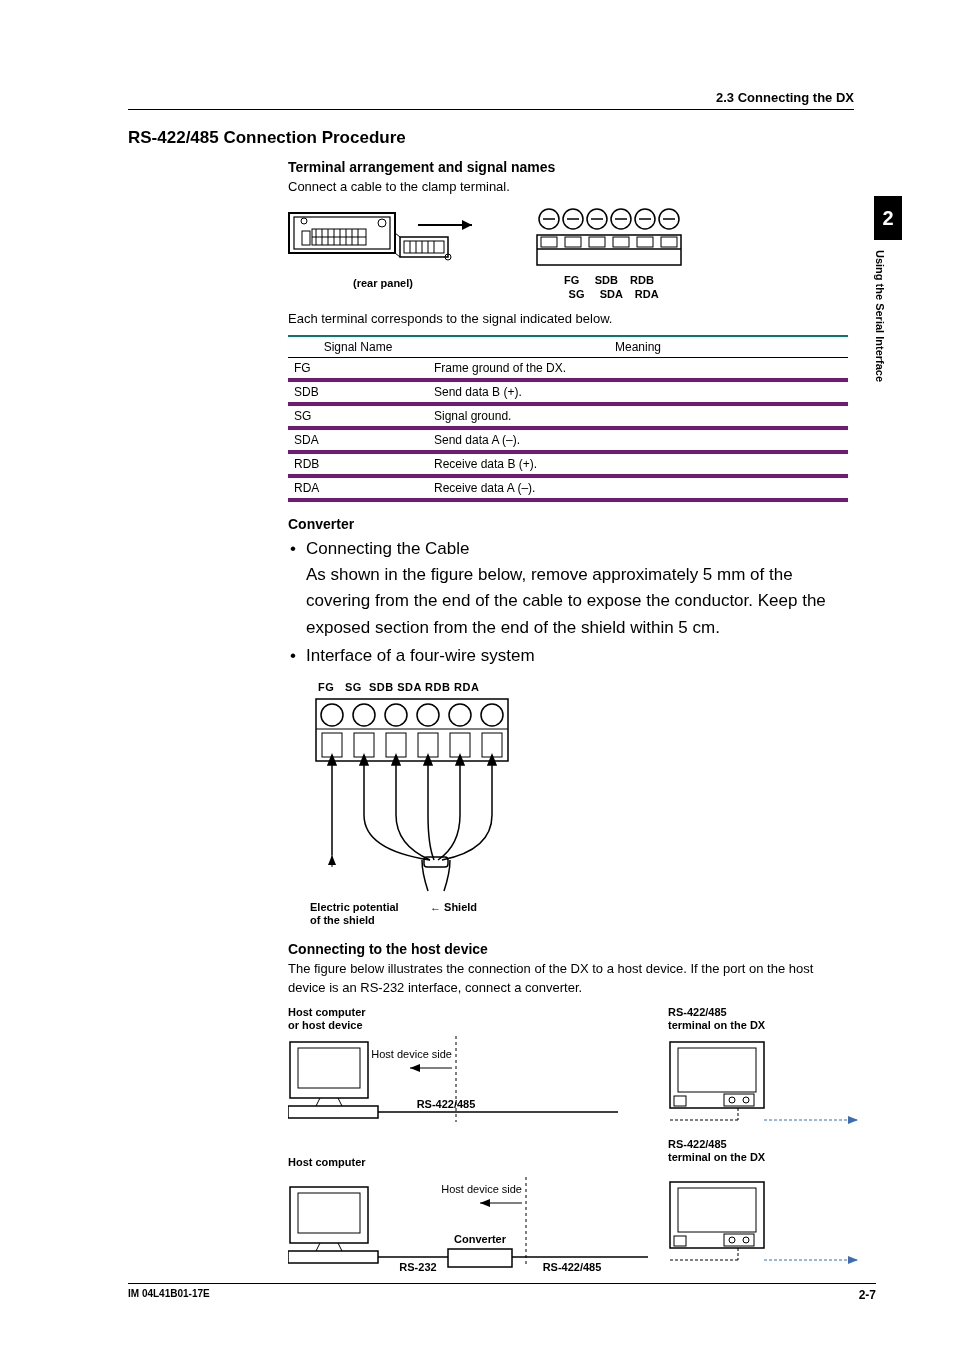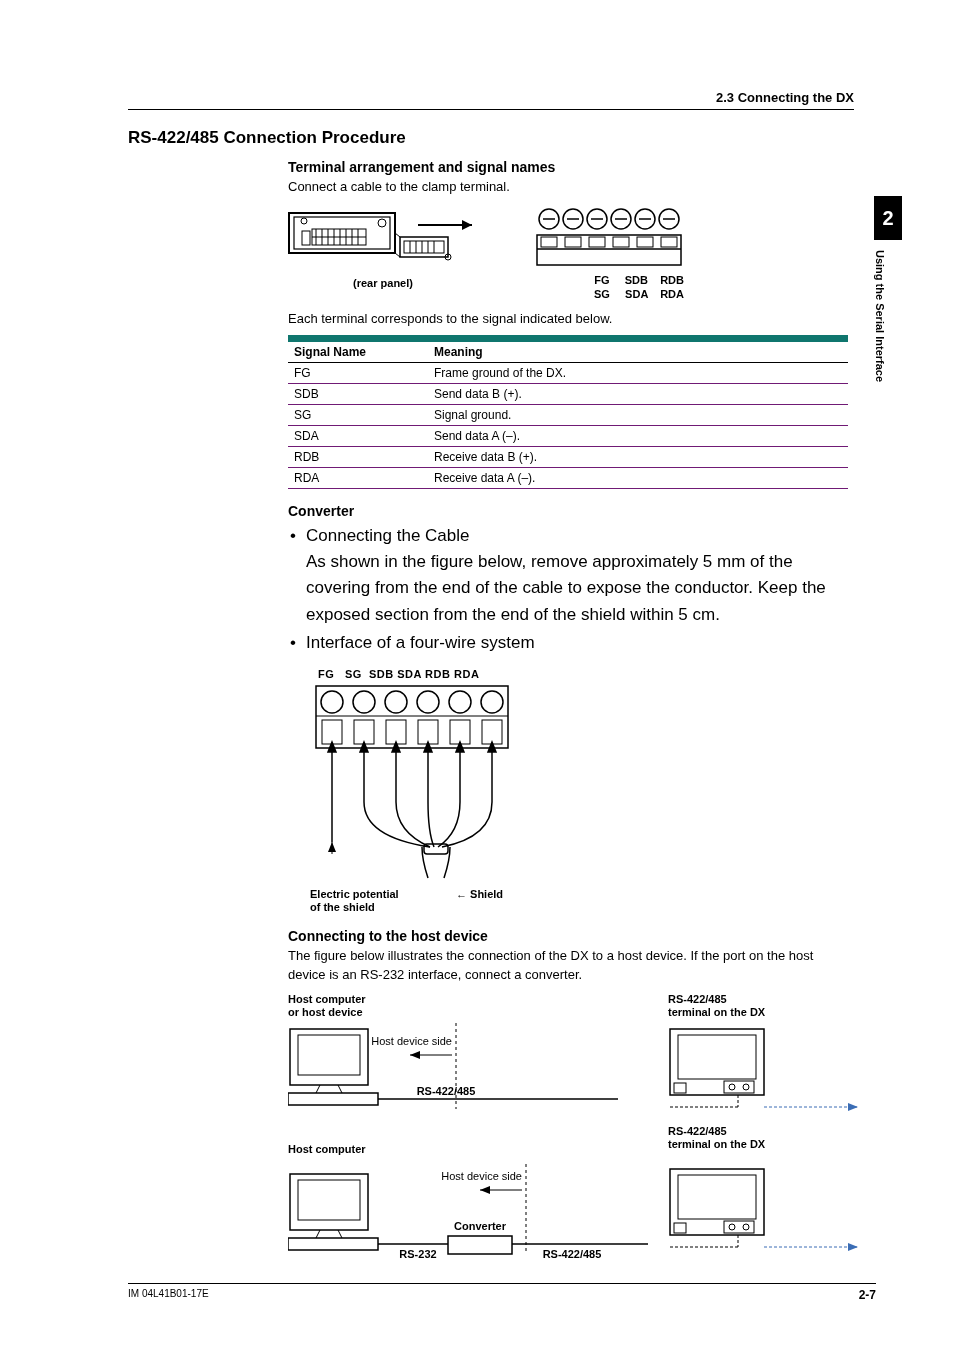--- a/index.html
+++ b/index.html
@@ -60,39 +60,38 @@
     margin-top: 6px;
   }
   .term-block-fig { text-align: center; }
   .term-block-svg { width: 150px; height: 60px; }
   .term-labels {
     font-size: 11px;
     font-weight: bold;
     line-height: 1.3;
     margin-top: 2px;
     white-space: pre;
-    text-align: right;
   }
   table.signal {
     border-collapse: collapse;
     width: 560px;
     font-size: 12px;
     margin-top: 6px;
     margin-bottom: 14px;
   }
   table.signal th {
-    text-align: left;
-    font-weight: bold;
+    text-align: center;
+    font-weight: normal;
     padding: 3px 6px;
-    border-top: 7px solid #0f766e;
+    border-top: 2px solid #0f766e;
     border-bottom: 1px solid #000;
   }
   table.signal td {
     padding: 3px 6px;
-    border-bottom: 1px solid #701a75;
+    border-bottom: 4px solid #701a75;
   }
   table.signal th:first-child, table.signal td:first-child { width: 140px; }
   ul.bullets {
     list-style: none;
     margin: 4px 0 12px 0;
   }
   ul.bullets > li {
     font-size: 17px;
     line-height: 1.55;
     padding-left: 18px;
@@ -109,21 +108,21 @@
     font-size: 11px;
     font-weight: bold;
     letter-spacing: 0.5px;
     margin-left: 8px;
     margin-bottom: 2px;
     white-space: pre;
   }
   .cable-svg { width: 210px; height: 200px; }
   .cable-caption-row {
     display: flex;
-    gap: 36px;
+    gap: 10px;
     font-size: 11px;
     font-weight: bold;
     line-height: 1.15;
     margin-top: 2px;
   }
   .cable-caption-row .col1 { width: 110px; }
   .shield-arrow { font-weight: bold; }
   .host-figs { margin-top: 8px; }
   .host-fig-row {
     display: flex;
@@ -139,21 +138,21 @@
     position: absolute;
     bottom: 48px;
     left: 128px;
     right: 78px;
     border-top: 1px solid #000;
     padding-top: 4px;
     display: flex;
     justify-content: space-between;
     font-size: 10px;
   }
-  .footer .doc-id { font-weight: normal; }
+  .footer .doc-id { font-weight: bold; }
   .footer .pg { font-weight: bold; font-size: 12px; }
   .side-tab {
     position: absolute;
     right: 52px;
     top: 196px;
     width: 28px;
     height: 240px;
   }
   .tab-num {
     background: #000;

